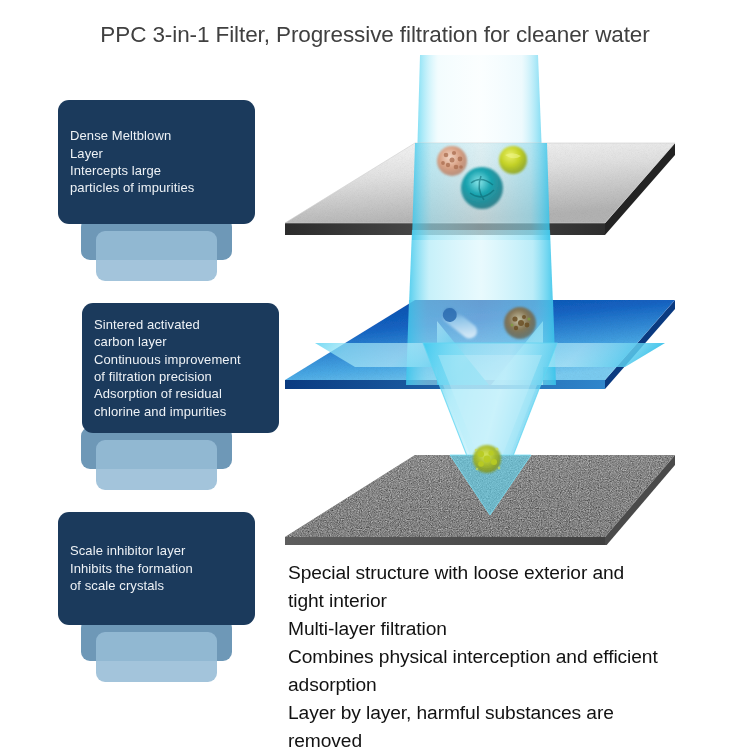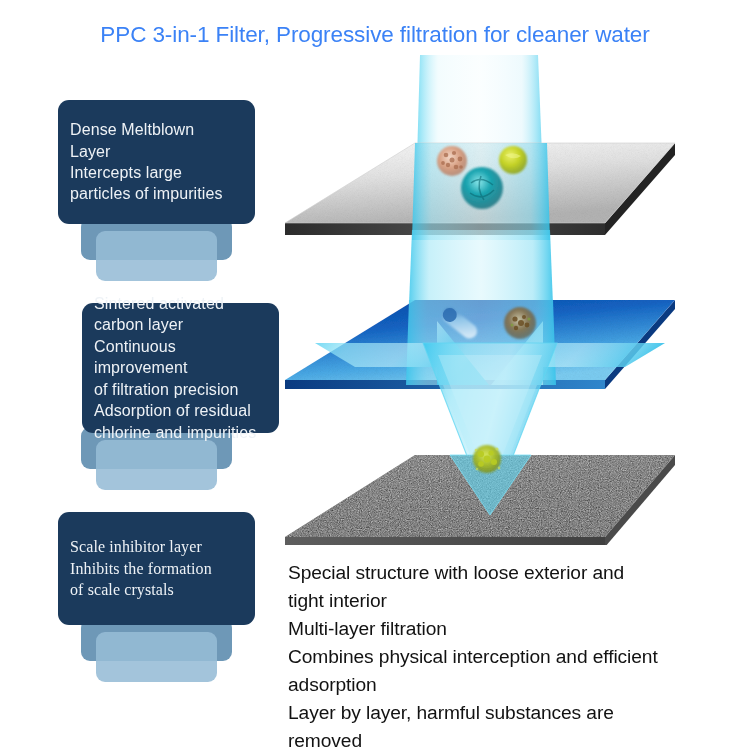--- a/index.html
+++ b/index.html
@@ -26,21 +26,21 @@
 
   
   .page-title {
     position: absolute;
     left: 0;
     top: 22px;
     width: 750px;
     text-align: center;
     font-size: 22.5px;
     font-weight: 400;
-    color: #3b82f6;
+    color: #404040;
     letter-spacing: -0.1px;
     white-space: nowrap;
   }
 
   
   .card-column {
     position: absolute;
     left: 0;
     top: 0;
     width: 300px;
@@ -55,29 +55,29 @@
     border-radius: 11px;
     box-sizing: border-box;
     padding: 0 12px;
     display: flex;
     flex-direction: column;
     justify-content: center;
     z-index: 3;
   }
   .info-card .card-text {
     color: #eef2f6;
-    font-size: 16px;
+    font-size: 13px;
     line-height: 1.34;
     white-space: pre-line;
     letter-spacing: 0.1px;
   }
 
   #card-1 { top: 100px;  height: 124px; }
   #card-2 { top: 303px;  height: 130px; margin-left: 24px; }
-  #card-3 { top: 512px;  height: 113px; font-family: Liberation Serif, serif; }
+  #card-3 { top: 512px;  height: 113px; }
 
   
   .connector {
     position: absolute;
     left: 58px;
     width: 197px;
     height: 68px;
     z-index: 1;
   }
   .connector .conn-upper {

